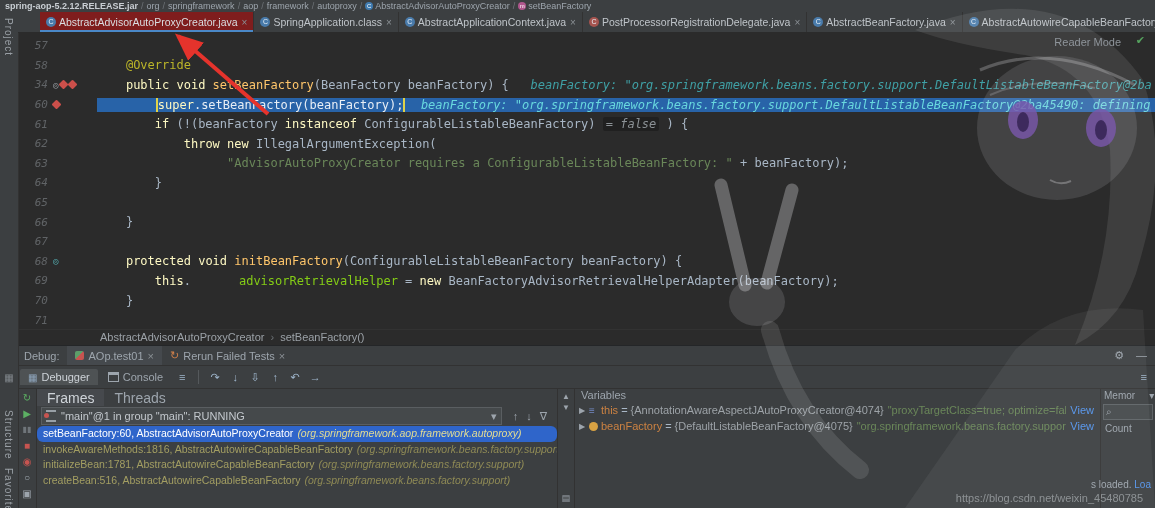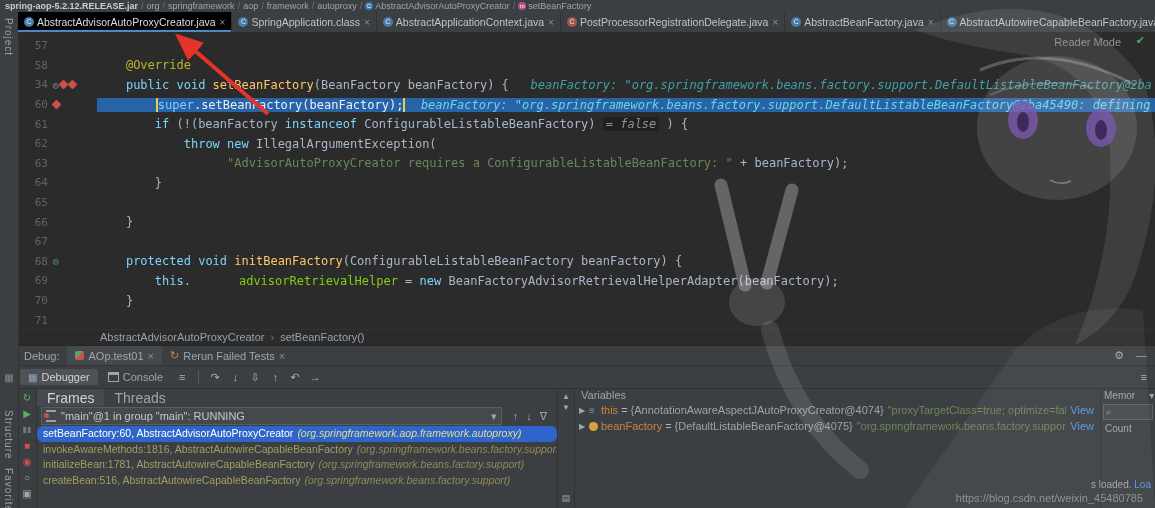--- a/index.html
+++ b/index.html
@@ -18,44 +18,44 @@
   .leftbar{position:absolute;left:0;top:12px;width:18px;bottom:0;background:#3c3f41;border-right:1px solid #323232;z-index:3;}
   .vlabel{writing-mode:vertical-rl;font-size:10px;color:#9aa0a6;letter-spacing:1px;position:absolute;left:3px;}
   .lbl-project{top:6px;}
   .lbl-structure{top:398px;}
   .lbl-favorites{top:456px;}
   .lb-icons{position:absolute;top:360px;left:0;width:100%;text-align:center;color:#80868b;font-size:10px;}
 
   
   .tabbar{position:absolute;left:18px;top:12px;right:0;height:20px;background:#3c3f41;border-bottom:1px solid #2b2b2b;display:flex;z-index:3;overflow:hidden;}
   .tab{display:flex;align-items:center;gap:3px;padding:0 6px;font-size:10.5px;color:#bfc4c9;border-right:1px solid #323232;white-space:nowrap;}
-  .tab.active{background:#000000;box-shadow:inset 0 -2px 0 #4a88c7;color:#dadee2;}
+  .tab.active{background:#7f1d1d;box-shadow:inset 0 -2px 0 #4a88c7;color:#dadee2;margin-left:22px;}
   .cicon{width:10px;height:10px;border-radius:50%;background:#497bab;color:#eaf1f8;font-size:7px;line-height:10px;text-align:center;flex:0 0 auto;}
   .cicon.red{background:#a5544f;}
   .tab .x{color:#8a9095;font-size:10px;margin-left:1px;}
 
   
   .reader{position:absolute;top:36px;right:34px;color:#8f959b;font-size:11px;z-index:6;}
   .readercheck{position:absolute;top:34px;right:10px;color:#55a25e;font-size:11px;z-index:6;}
 
   
   .editor{position:absolute;left:18px;top:32px;right:0;height:313px;background:#2b2b2b;z-index:1;}
   #codelines{padding-top:4px;height:298px;font-family:"DejaVu Sans Mono",monospace;font-size:12px;overflow:hidden;}
   .cl{display:flex;height:19.6px;align-items:center;}
-  .cl .num{width:30px;text-align:right;color:#606366;font-size:11px;flex:0 0 auto;}
+  .cl .num{width:30px;text-align:right;color:#606366;font-size:11px;flex:0 0 auto;font-style:italic;}
   .cl .gic{width:30px;flex:0 0 auto;display:flex;align-items:center;gap:2px;padding-left:5px;}
   .cl .fold{width:14px;flex:0 0 auto;color:#5a5e60;font-size:9px;text-align:center;}
   .cl .code{flex:1;white-space:pre;overflow:hidden;color:#a9b7c6;}
   .cl.exec .code,.cl.exec .fold{background:#2863a8;}
   .cl.exec .seg-p{color:#e8eef5;}
   .gi-bp{width:7px;height:7px;background:#cc4f4a;transform:rotate(45deg);border-radius:1px;}
   .gi-ov{color:#9aa0a6;font-size:9px;}
   .gi-ov2{color:#55b0b4;font-size:9px;}
   .seg-p{color:#a9b7c6;}
-  .seg-k{color:#7dd3fc;}
+  .seg-k{color:#fef9c3;}
   .seg-m{color:#ffc66b;}
   .seg-a{color:#bbb529;}
   .seg-s{color:#6a8759;}
   .seg-f{color:#84cc16;margin-left:48px;}
   .seg-h{color:#3fa0a5;font-style:italic;}
   .seg-h2{color:#68d8de;font-style:italic;}
   .seg-r{color:#8c9296;font-style:italic;background:rgba(0,0,0,.25);border-radius:2px;padding:0 3px;}
   .ybox{outline:2px solid #e0d24a;outline-offset:0;margin:0 3px;}
 
   

